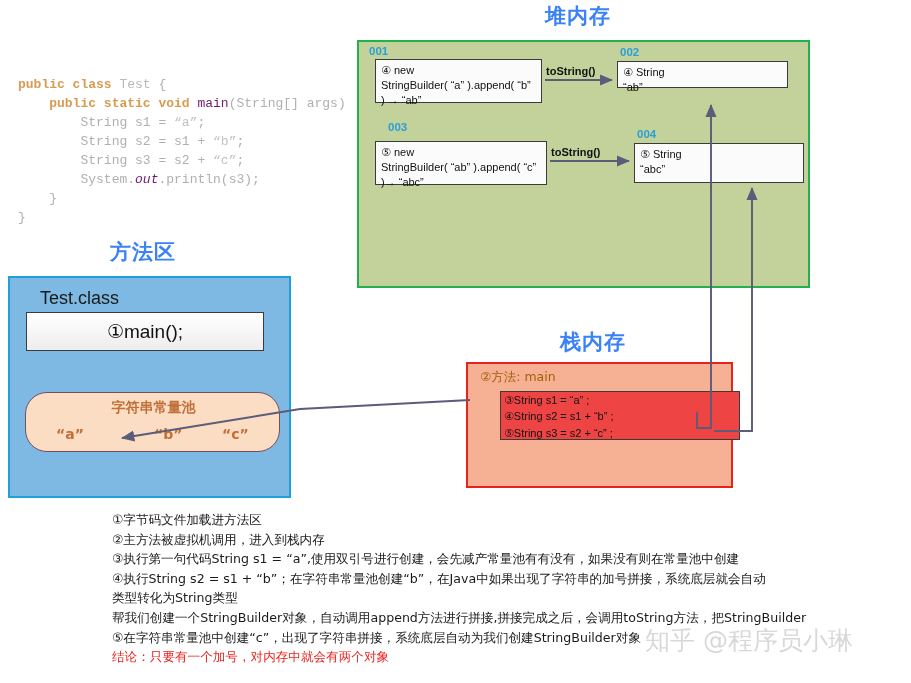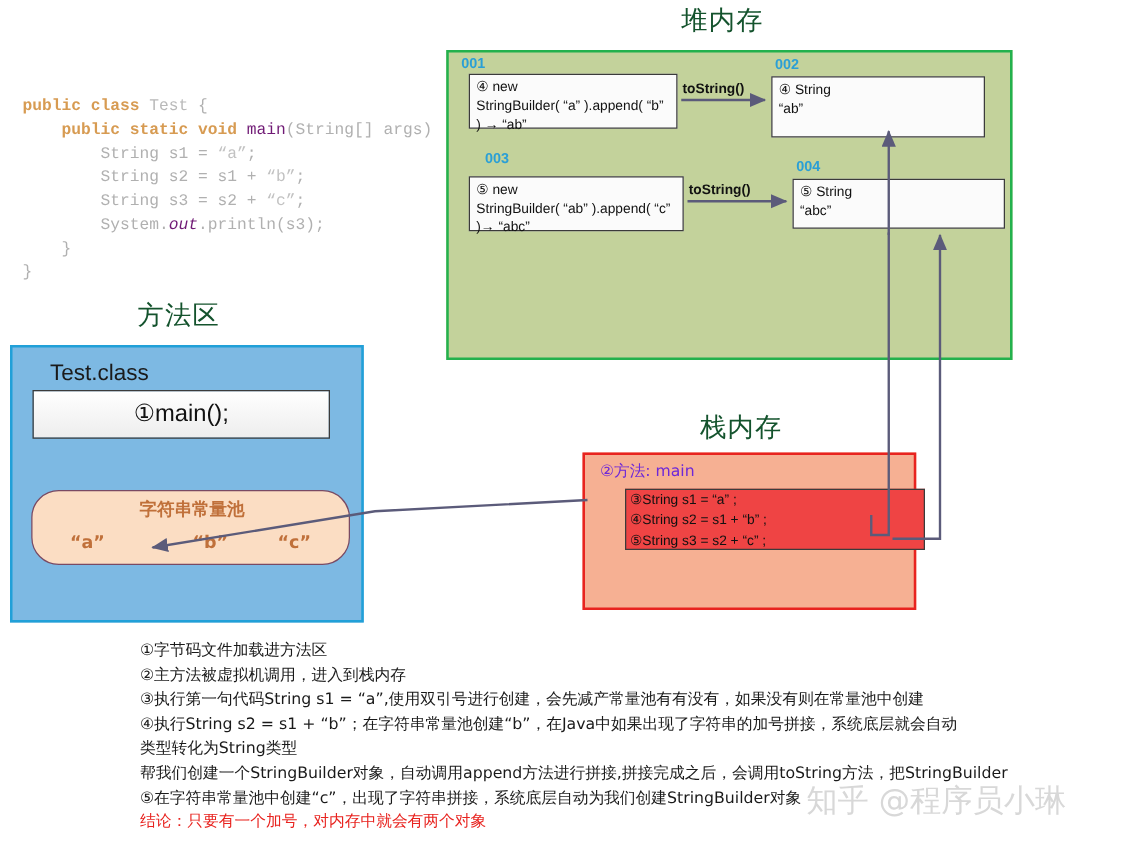--- a/index.html
+++ b/index.html
@@ -18,21 +18,21 @@
   }
   .kw{color:#d79b52;font-weight:bold;}
   .typ{color:#b9b9b9;}
   .mth{color:#701a75;}
   .pln{color:#b0b0b0;}
   .ital{font-style:italic;color:#701a75;}
   .strlit{color:#c2c2c2;}
 
   
   .sec-title{
-    color:#14532d;font-weight:normal;font-size:21px;
+    color:#3b82f6;font-weight:bold;font-size:21px;
     font-family:"DejaVu Sans","Liberation Sans",sans-serif;
     letter-spacing:1px;white-space:nowrap;
   }
   #heap-title{left:545px;top:2px;}
   #method-title{left:110px;top:238px;}
   #stack-title{left:560px;top:328px;}
 
   
   #heap-area{
     left:357px;top:40px;width:453px;height:248px;
@@ -42,21 +42,21 @@
     color:#2a9fd6;font-weight:bold;font-size:11.5px;
     font-family:"Liberation Sans",sans-serif;
   }
   .heap-box{
     background:#fbfbfb;border:1px solid #3b3b3b;box-sizing:border-box;
     font-size:11px;line-height:15px;color:#111;padding:3px 5px;
     font-family:"Liberation Sans","DejaVu Sans",sans-serif;
   }
   #heap-box-001{left:375px;top:59px;width:167px;height:44px;}
   #heap-id-001{left:369px;top:45px;}
-  #heap-box-002{left:617px;top:61px;width:171px;height:49px;}
+  #heap-box-002{left:617px;top:61px;width:171px;height:27px;}
   #heap-id-002{left:620px;top:46px;}
   #heap-box-003{left:375px;top:141px;width:172px;height:44px;}
   #heap-id-003{left:388px;top:121px;}
   #heap-box-004{left:634px;top:143px;width:170px;height:40px;}
   #heap-id-004{left:637px;top:128px;}
   .tostr-label{
     font-size:11px;font-weight:bold;color:#111;
     font-family:"Liberation Sans",sans-serif;
   }
   #tostring-1{left:546px;top:65px;}
@@ -96,21 +96,21 @@
   #pool-a{left:30px;top:33px;}
   #pool-b{left:128px;top:33px;}
   #pool-c{left:196px;top:33px;}
 
   
   #stack-area{
     left:466px;top:362px;width:267px;height:126px;
     background:#f6b093;border:2px solid #e8231f;box-sizing:border-box;
   }
   #stack-method-label{
-    left:480px;top:369px;font-size:12.5px;color:#6d28d9;
+    left:480px;top:369px;font-size:12.5px;color:#a16207;
     font-family:"DejaVu Sans","Liberation Sans",sans-serif;
   }
   #stack-stmt-box{
     left:500px;top:391px;width:240px;height:49px;
     background:#ef4444;border:1px solid #3b3b3b;box-sizing:border-box;
     font-size:11px;line-height:16.3px;color:#111;padding:0 0 0 3px;
     font-family:"Liberation Sans","DejaVu Sans",sans-serif;
   }
 
   

